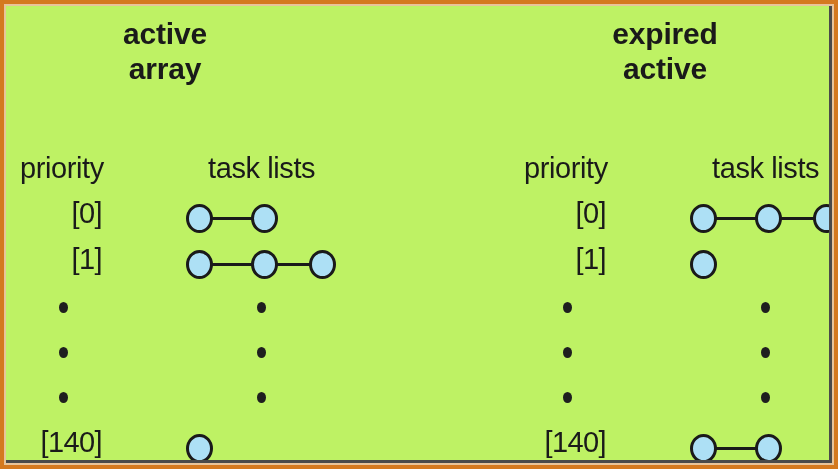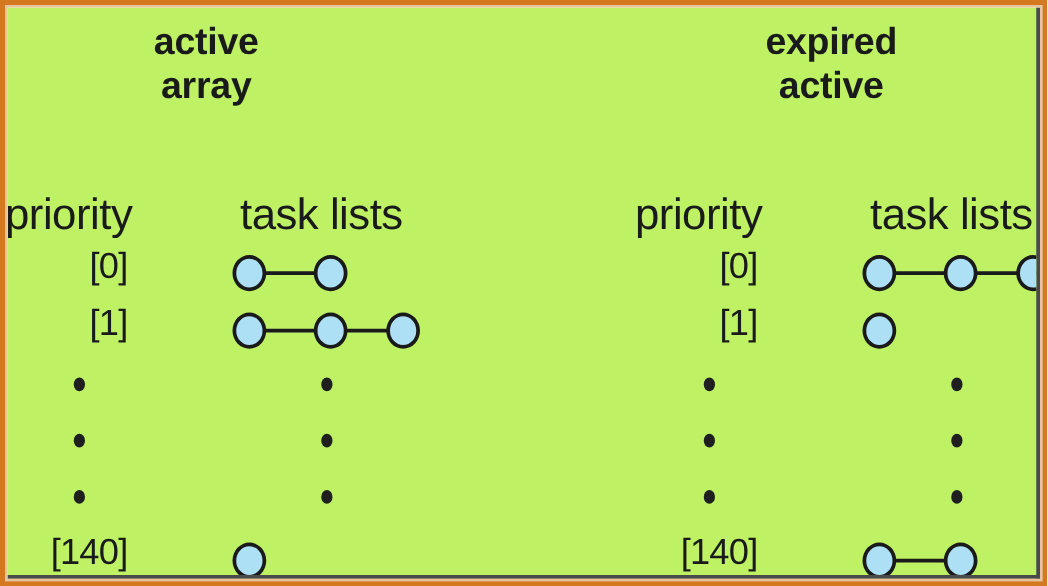--- a/index.html
+++ b/index.html
@@ -52,24 +52,25 @@
     text-align: center;
     line-height: 1.18;
     white-space: pre-line;
     letter-spacing: -0.2px;
   }
   #heading-active { left: 54px;  top: 10px;  width: 210px; }
   #heading-expired { left: 554px; top: 10px; width: 210px; }
 
   .col-label {
     position: absolute;
-    font-size: 35px;
+    font-size: 29px;
     color: #1a1a1a;
     white-space: nowrap;
     letter-spacing: -0.4px;
+    padding-left: 16px;
   }
   #label-priority-left   { left: -2px;  top: 146px; }
   #label-tasklists-left  { left: 186px; top: 146px; }
   #label-priority-right  { left: 502px; top: 146px; }
   #label-tasklists-right { left: 690px; top: 146px; }
 
   .idx {
     position: absolute;
     font-size: 29px;
     color: #1a1a1a;

